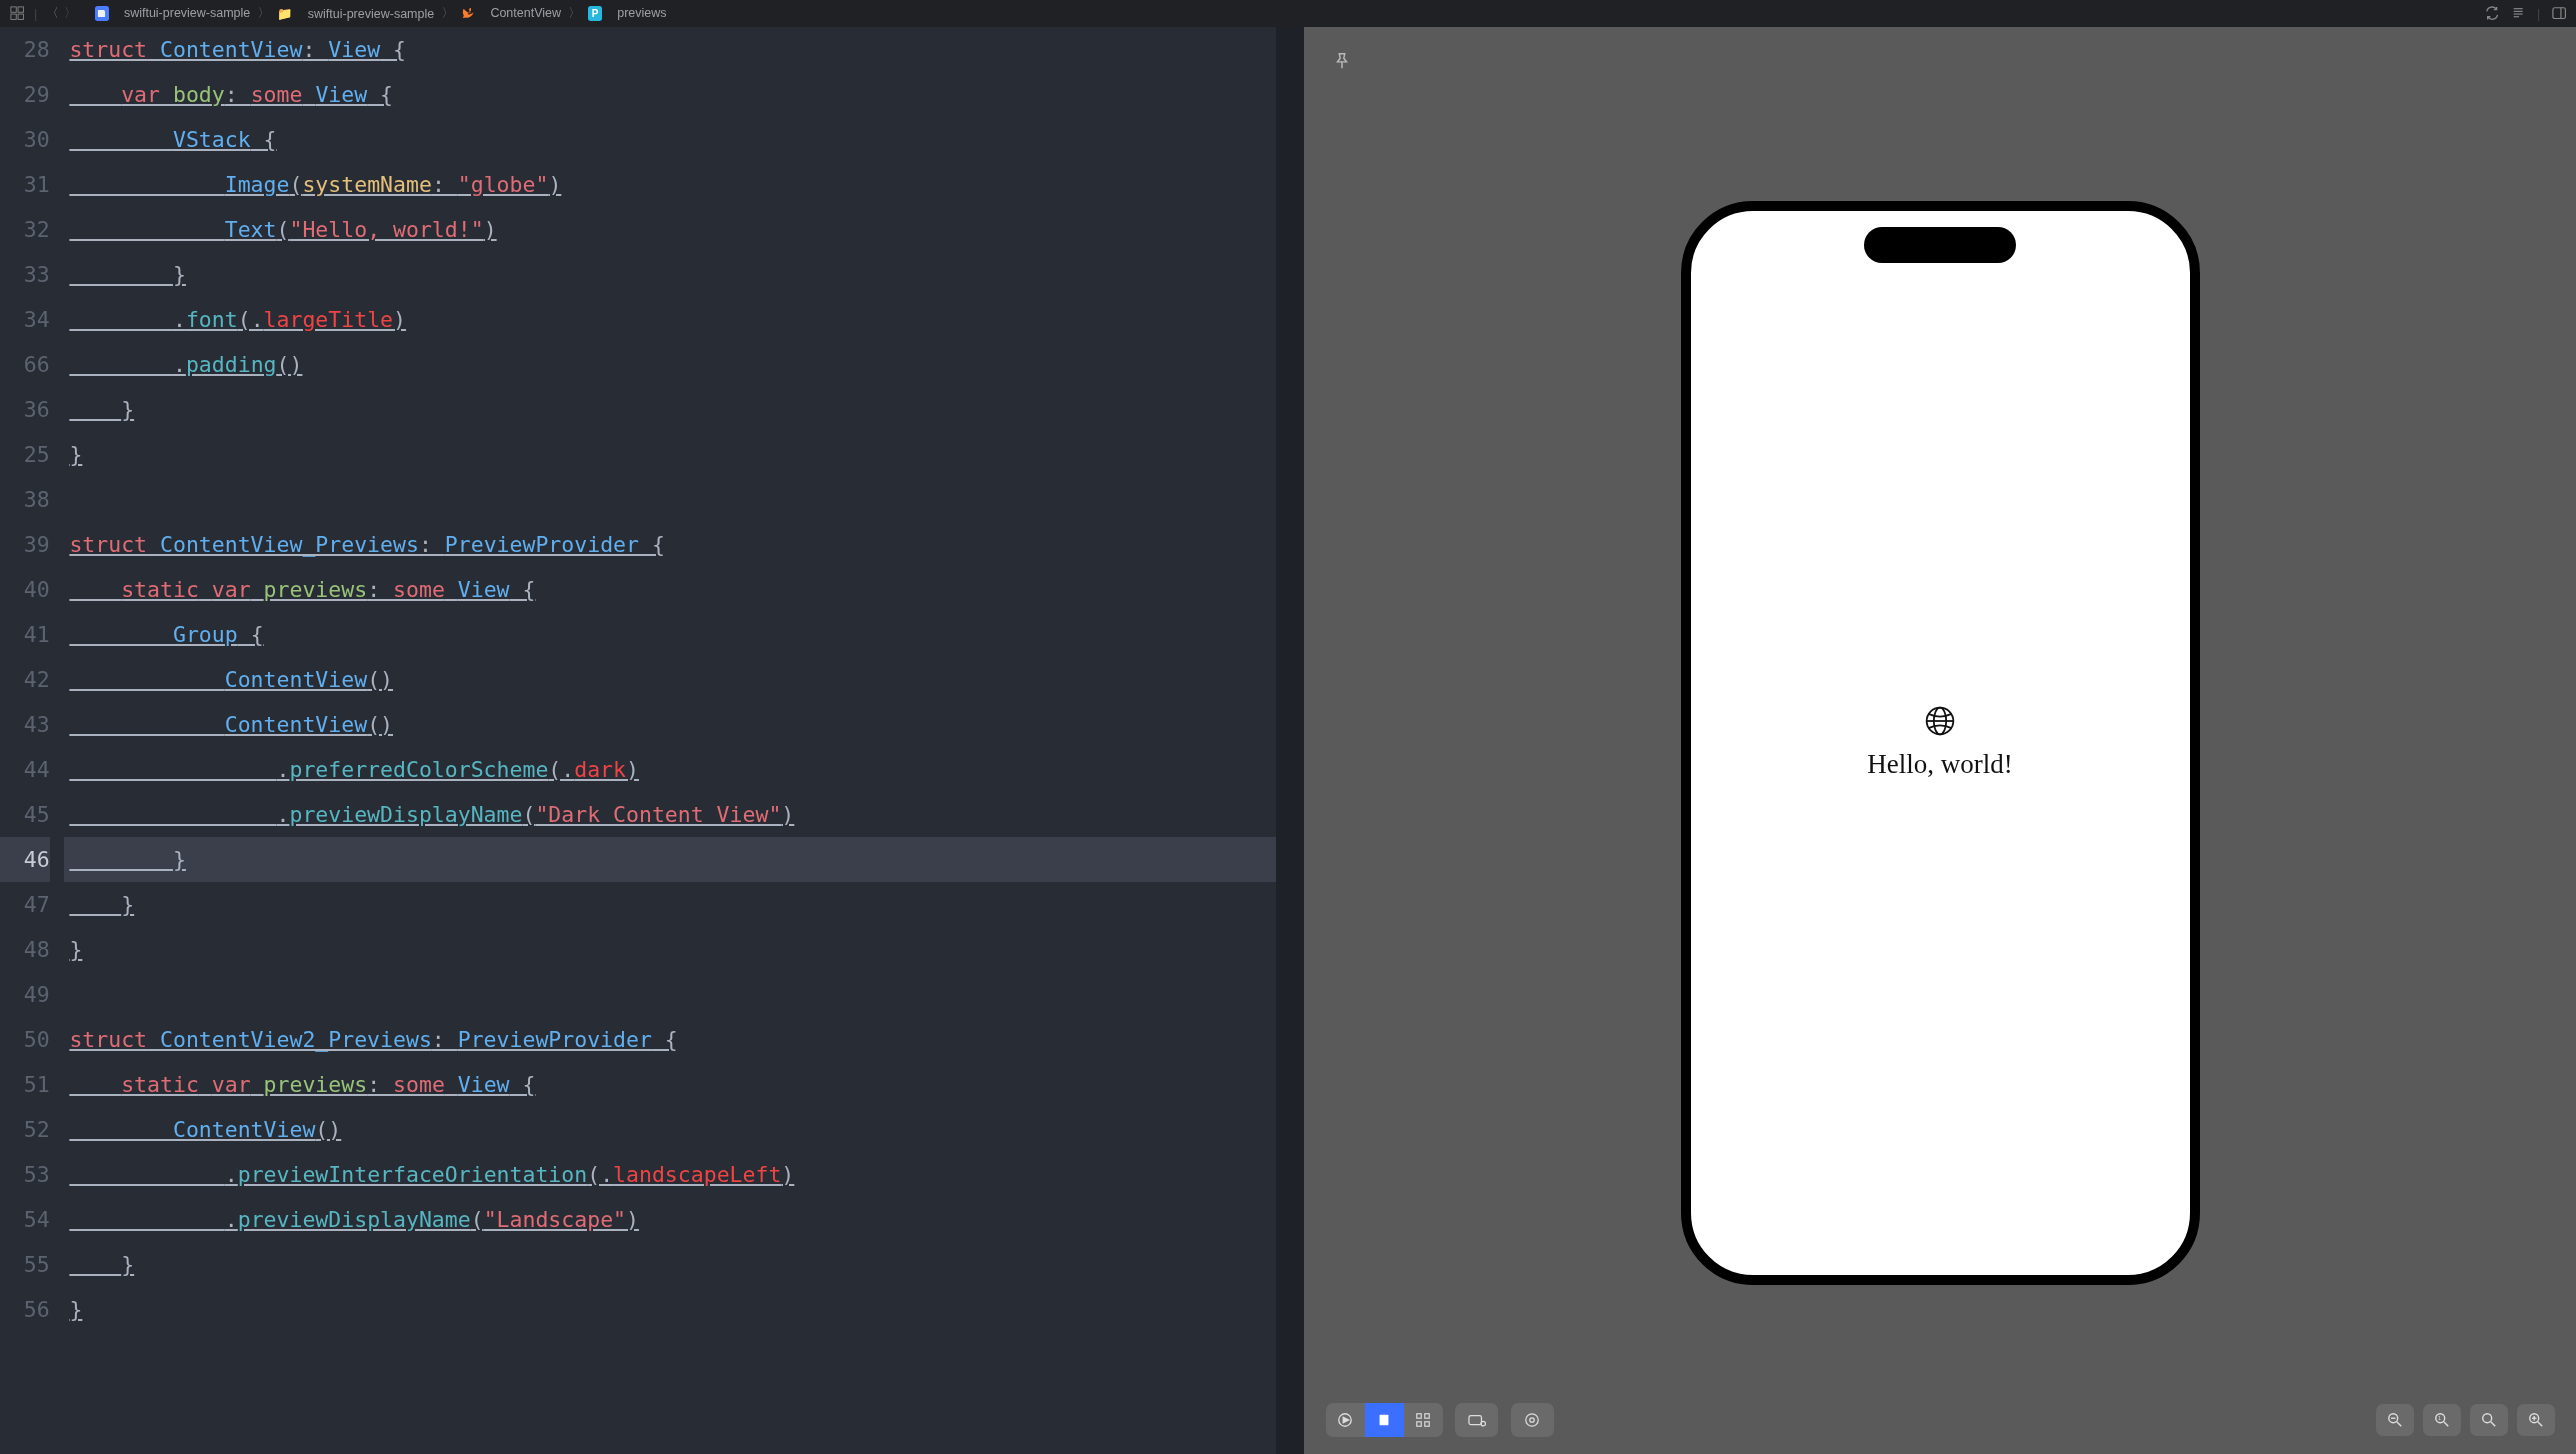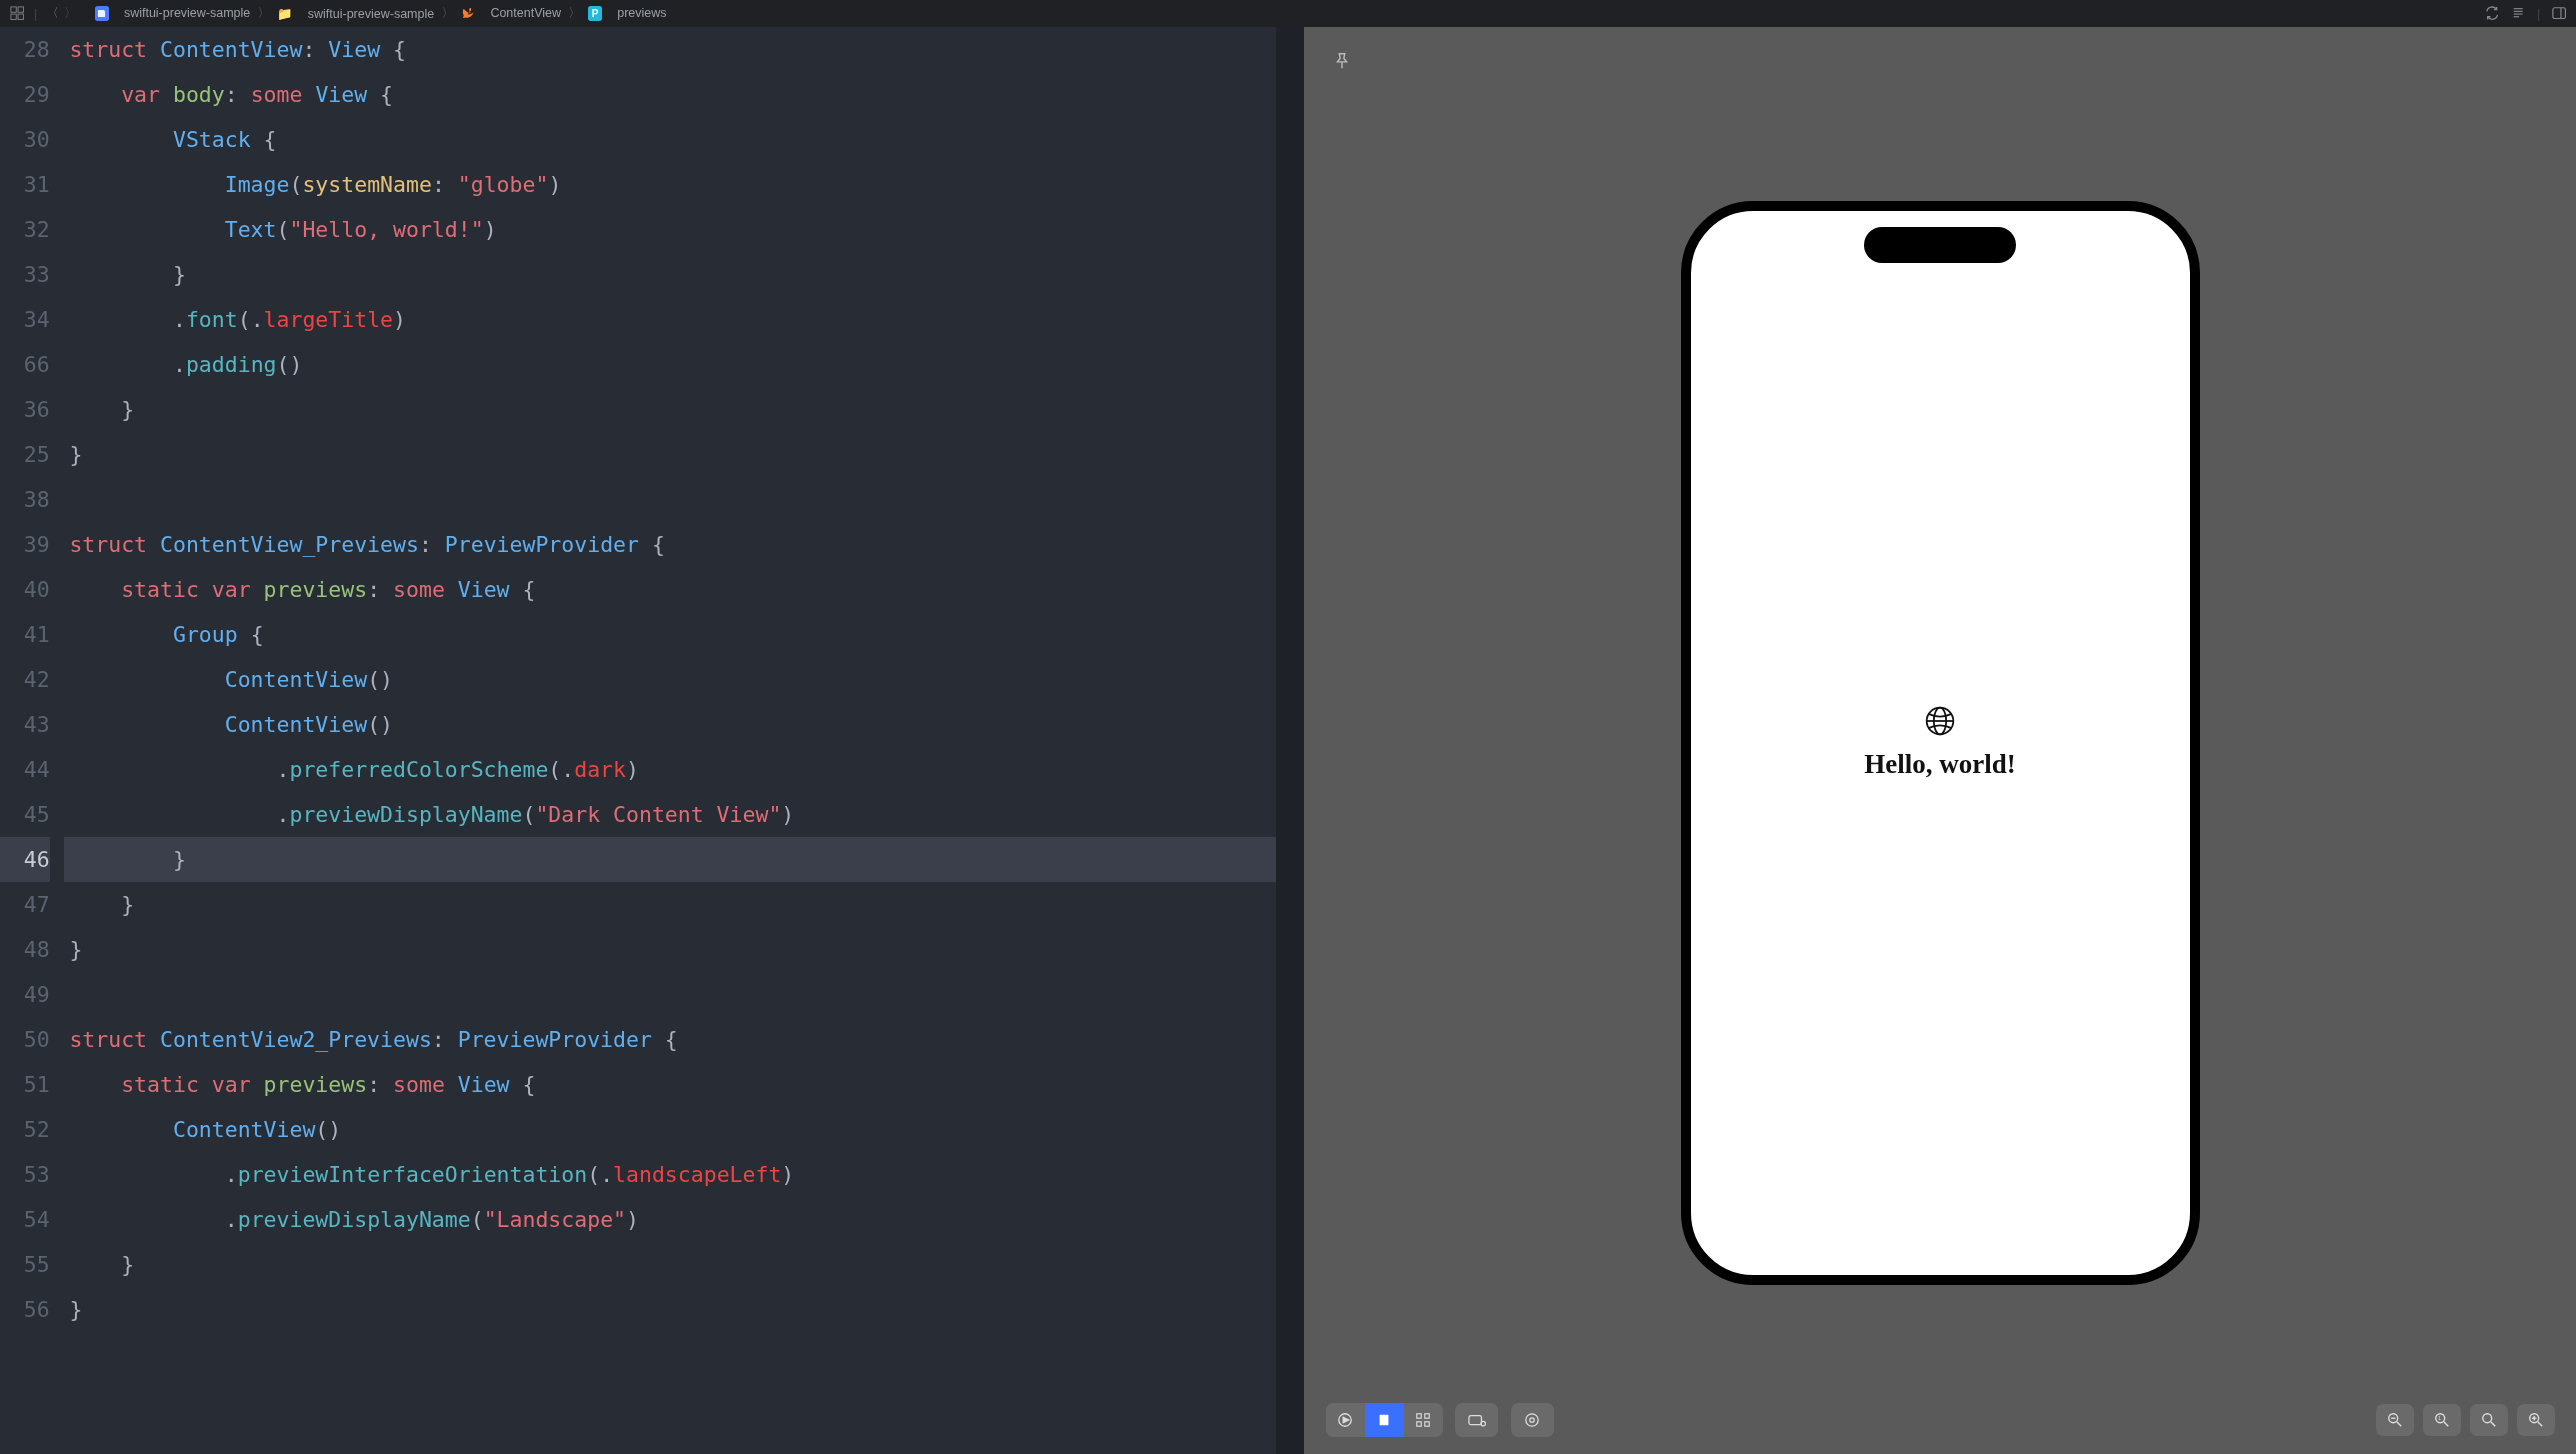--- a/index.html
+++ b/index.html
@@ -33,21 +33,21 @@
   .proj-icon { width: 14.3px; height: 14.3px; background: #4a7dff; border-radius: 2.7px; display: inline-flex; align-items: center; justify-content: center; }
   .swift-icon { width: 14.3px; height: 14.3px; display: inline-flex; align-items:center; justify-content:center; }
   .p-icon { width: 14.3px; height: 14.3px; background: #27b8e0; border-radius: 2.7px; display:inline-flex;align-items:center;justify-content:center;color:#fff;font-size:10px;font-weight:700;}
   
   
   .main { flex: 1; display: flex; gap: 28px; }
   .editor { flex: 1; display: flex; background: #282c34; font-family: 'SF Mono', Menlo, monospace; font-size: 21.5px; line-height: 45px; }
   .gutter { width: 64px; text-align: right; padding-right: 14.3px; color: #5c6370; background: #282c34; }
   .gutter div { height: 45px; }
   .code { flex: 1; white-space: pre; }
-  .code-line { height: 45px; padding-left: 5.4px; }
+  .code-line { height: 45px; padding-left: 5.4px; text-decoration: underline; }
   .hl { background: #3a3f4b; }
   
   
   .kw { color: #e06c75; }       
   .type { color: #61afef; }
   .ident { color: #98c379; }
   .funcCall { color: #56b6c2; }
   .param { color: #e5c07b; }
   .str { color: #e06c75; }
   .punct { color: #abb2bf; }
@@ -100,21 +100,20 @@
     width: 519px;
     height: 1084px;
     background: #fff;
     border: 10.7px solid #000;
     border-radius: 72px;
     position: relative;
     display: flex;
     align-items: center;
     justify-content: center;
     flex-direction: column;
-    font-weight: bold;
   }
   .notch {
     position: absolute;
     top: 16px;
     left: 50%;
     transform: translateX(-50%);
     width: 152px;
     height: 36px;
     background: #000;
     border-radius: 25px;

